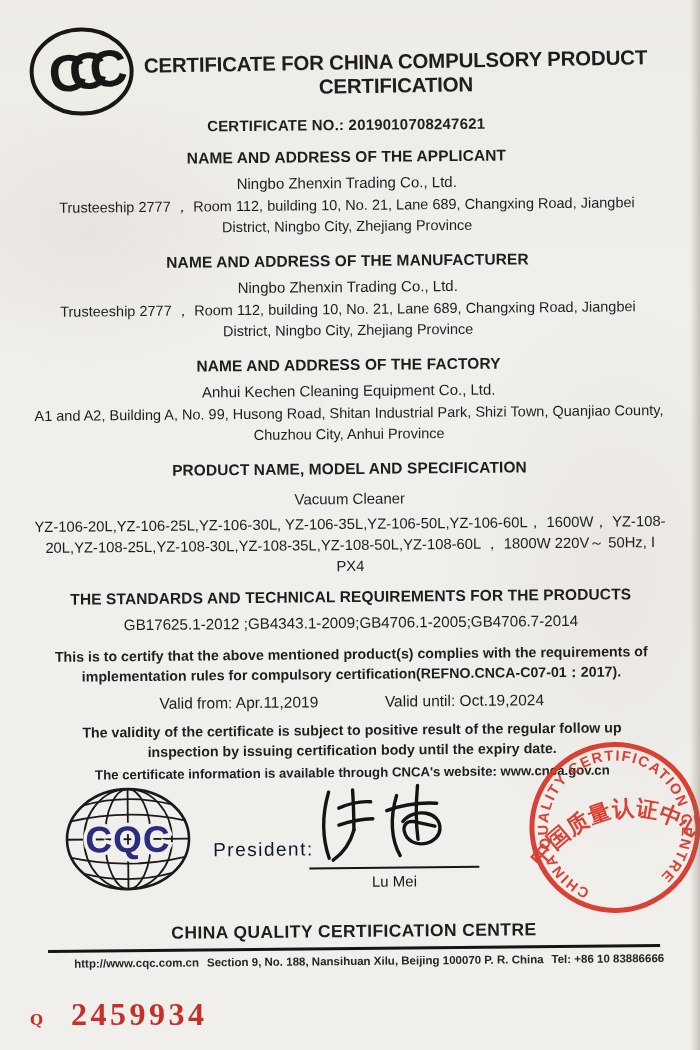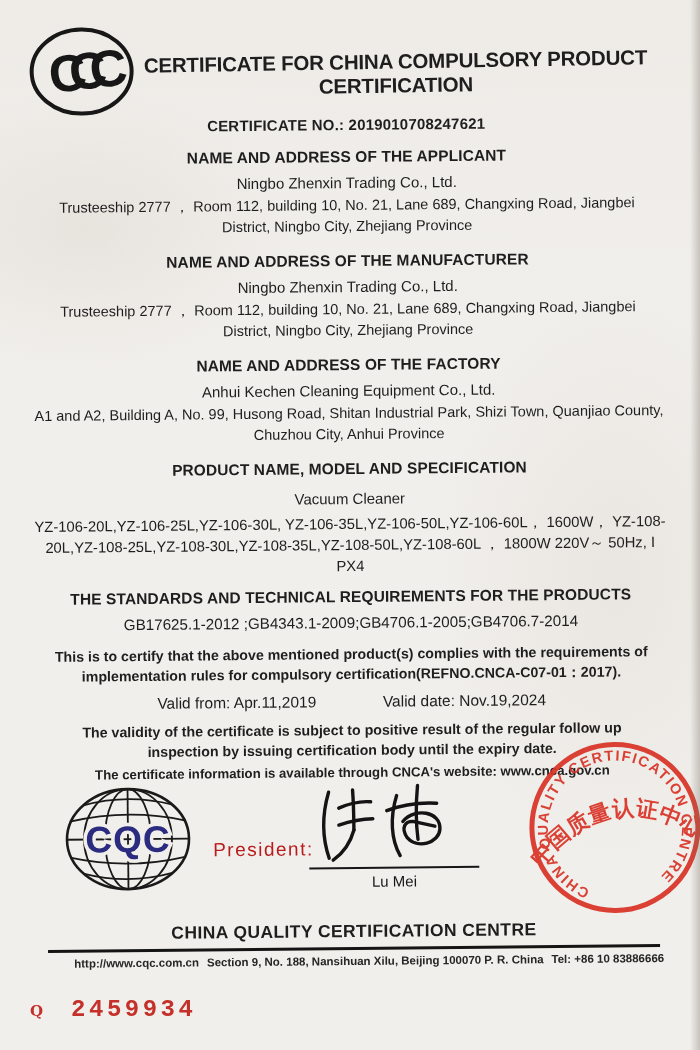--- a/index.html
+++ b/index.html
@@ -52,42 +52,42 @@
   .certify-note { font-size: 14.2px; font-weight: bold; line-height: 20px; max-width: 600px; margin: 0 auto 9px; }
   .valid-row { font-size: 15.5px; margin-bottom: 9px; }
   .valid-label { font-weight: normal; }
   .valid-gap { display: inline-block; width: 58px; }
   .validity-note { font-size: 14.2px; font-weight: bold; line-height: 20px; max-width: 580px; margin: 0 auto 5px; }
   .cnca-note { font-size: 13.2px; font-weight: bold; }
 
   .cqc-logo { position: absolute; left: 56px; top: 778px; }
   .president-label {
     position: absolute; left: 210px; top: 838px;
-    font-size: 19px; letter-spacing: 1.5px; color: #b91c1c;
+    font-size: 19px; letter-spacing: 1.5px; color: #0f172a;
   }
   .signature { position: absolute; left: 296px; top: 778px; }
   .sig-line { position: absolute; left: 306px; top: 867px; width: 170px; height: 2px; background: #161616; }
   .president-name { position: absolute; left: 326px; top: 873px; width: 130px; text-align: center; font-size: 15px; color: #161616; }
 
   .seal { position: absolute; left: 522px; top: 740px; opacity: 0.93; }
 
   .footer-org {
     position: absolute; left: 0; top: 921px; width: 100%;
     text-align: center; font-size: 17.5px; font-weight: bold; letter-spacing: 0.4px;
   }
   .footer-rule { position: absolute; left: 44px; top: 947px; width: 612px; height: 2.5px; background: #141414; }
   .footer-row {
     position: absolute; left: 0; top: 955px; width: 100%;
     display: flex; justify-content: space-between; align-items: center;
     padding: 0 40px 0 70px;
     font-size: 11.5px; font-weight: bold; color: #262626;
   }
   .serial-row { position: absolute; left: 30px; top: 996px; color: #c5302a; display: flex; align-items: baseline; }
   .serial-prefix { font-size: 15px; font-weight: bold; margin-right: 28px; font-family: "DejaVu Serif", serif; }
-  .serial-number { font-size: 24px; font-weight: bold; letter-spacing: 3.5px; font-family: Liberation Mono, monospace; }
+  .serial-number { font-size: 32px; font-weight: bold; letter-spacing: 3.5px; font-family: Liberation Serif, serif; }
 </style>
 </head>
 <body>
 
 <div class="page">
   <div class="tilt">
 
     <svg class="ccc-logo" width="112" height="94" viewBox="0 0 112 94">
       <ellipse cx="56" cy="47" rx="50" ry="42" fill="none" stroke="#171717" stroke-width="4"></ellipse>
       <text x="23" y="65" font-family="Liberation Sans, sans-serif" font-size="52" font-weight="bold" letter-spacing="-17" fill="#171717" transform="rotate(-6 56 47)">CCC</text>
@@ -120,22 +120,22 @@
 
       <div class="sec-heading">THE STANDARDS AND TECHNICAL REQUIREMENTS FOR THE PRODUCTS</div>
       <div class="standards-value">GB17625.1-2012  ;GB4343.1-2009;GB4706.1-2005;GB4706.7-2014</div>
 
       <div class="certify-note">This is to certify that the above mentioned product(s) complies with the requirements of implementation rules for compulsory certification(REFNO.CNCA-C07-01：2017).</div>
 
       <div class="valid-row">
         <span class="valid-label">Valid from:</span>
         <span>Apr.11,2019</span>
         <span class="valid-gap"></span>
-        <span class="valid-label">Valid date:</span>
-        <span>Nov.19,2024</span>
+        <span class="valid-label">Valid until:</span>
+        <span>Oct.19,2024</span>
       </div>
 
       <div class="validity-note">The validity of the certificate is subject to positive result of the regular follow up inspection by issuing certification body until the expiry date.</div>
       <div class="cnca-note">The certificate information is available through CNCA's website: www.cnca.gov.cn</div>
     </div>
 
     <svg class="cqc-logo" width="138" height="118" viewBox="0 0 138 118">
       <ellipse cx="69" cy="59" rx="61" ry="50" fill="none" stroke="#1a1a1a" stroke-width="2.6"></ellipse>
       <path d="M 24 25 Q 69 13 114 25" fill="none" stroke="#1a1a1a" stroke-width="1.8"></path>
       <path d="M 11 41 Q 69 28 127 41" fill="none" stroke="#1a1a1a" stroke-width="1.8"></path>

